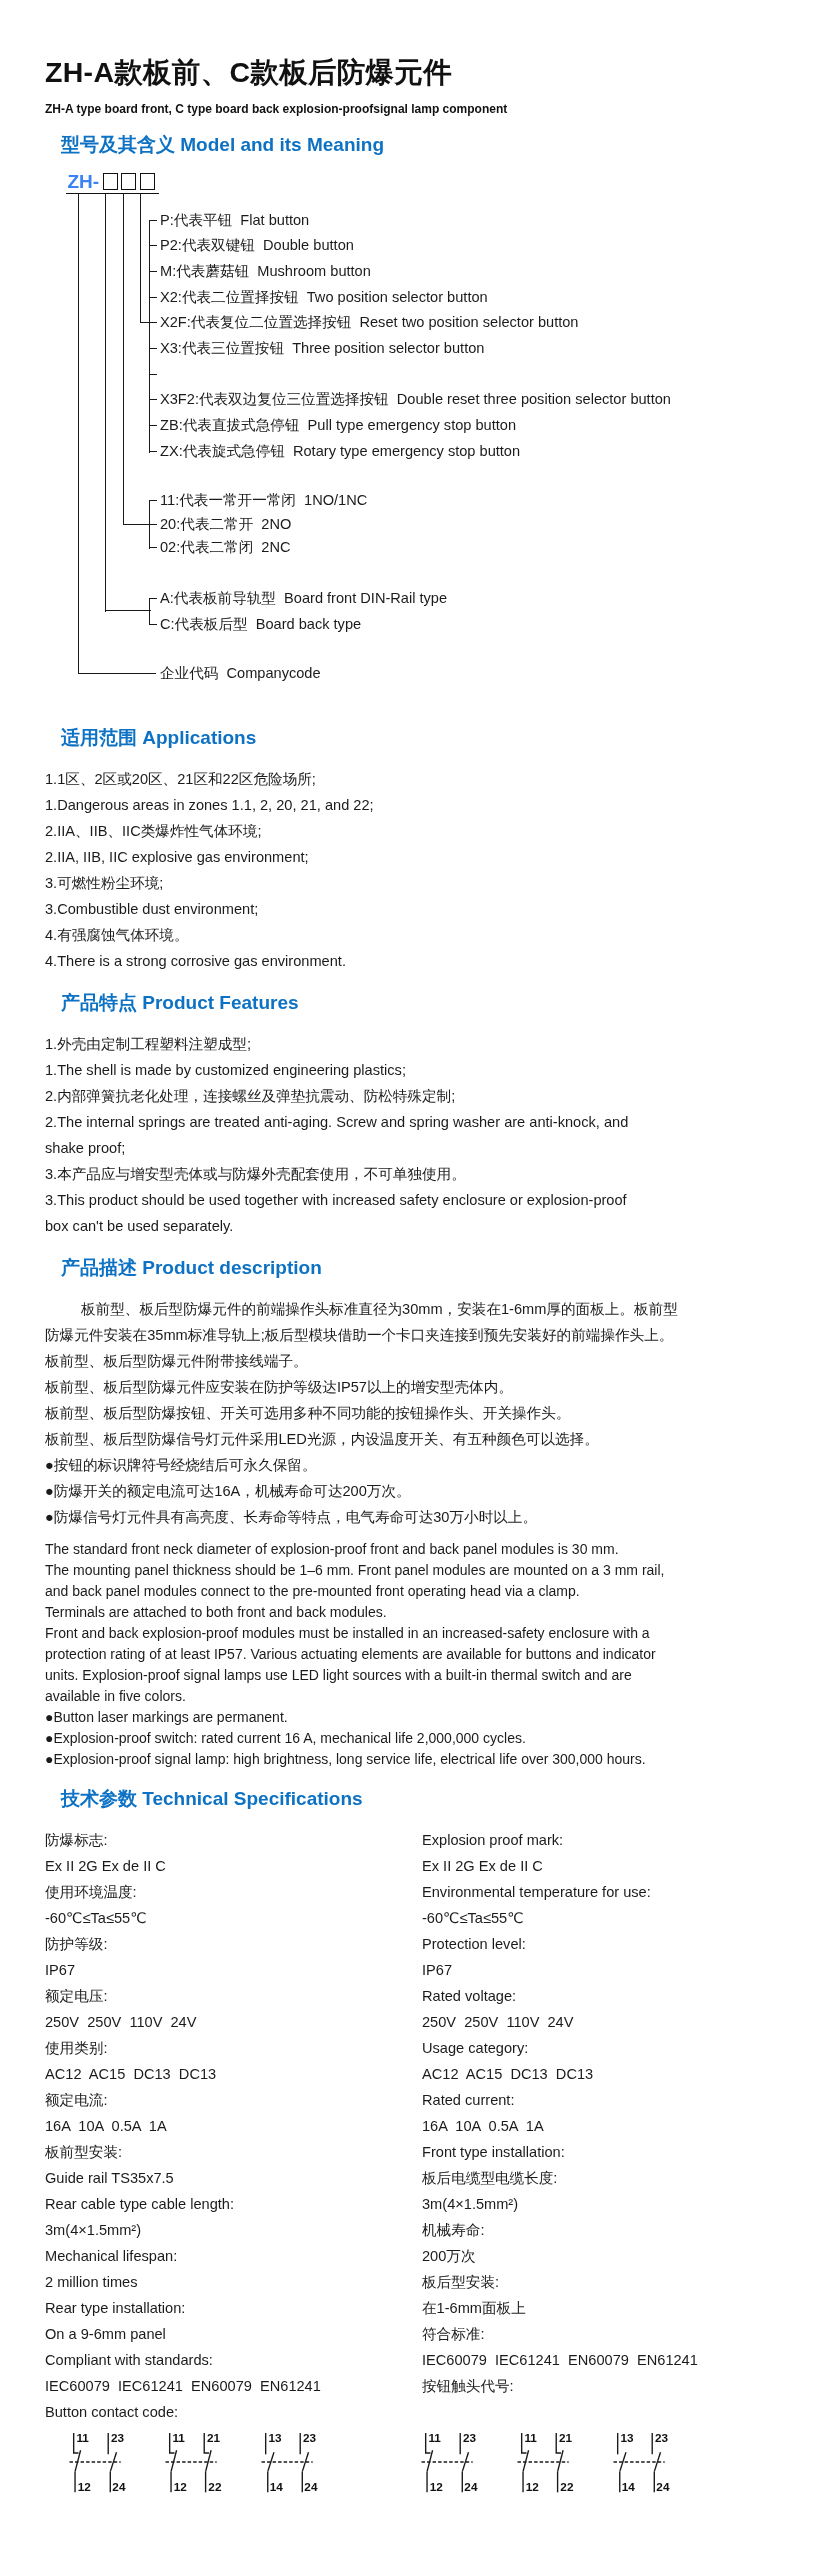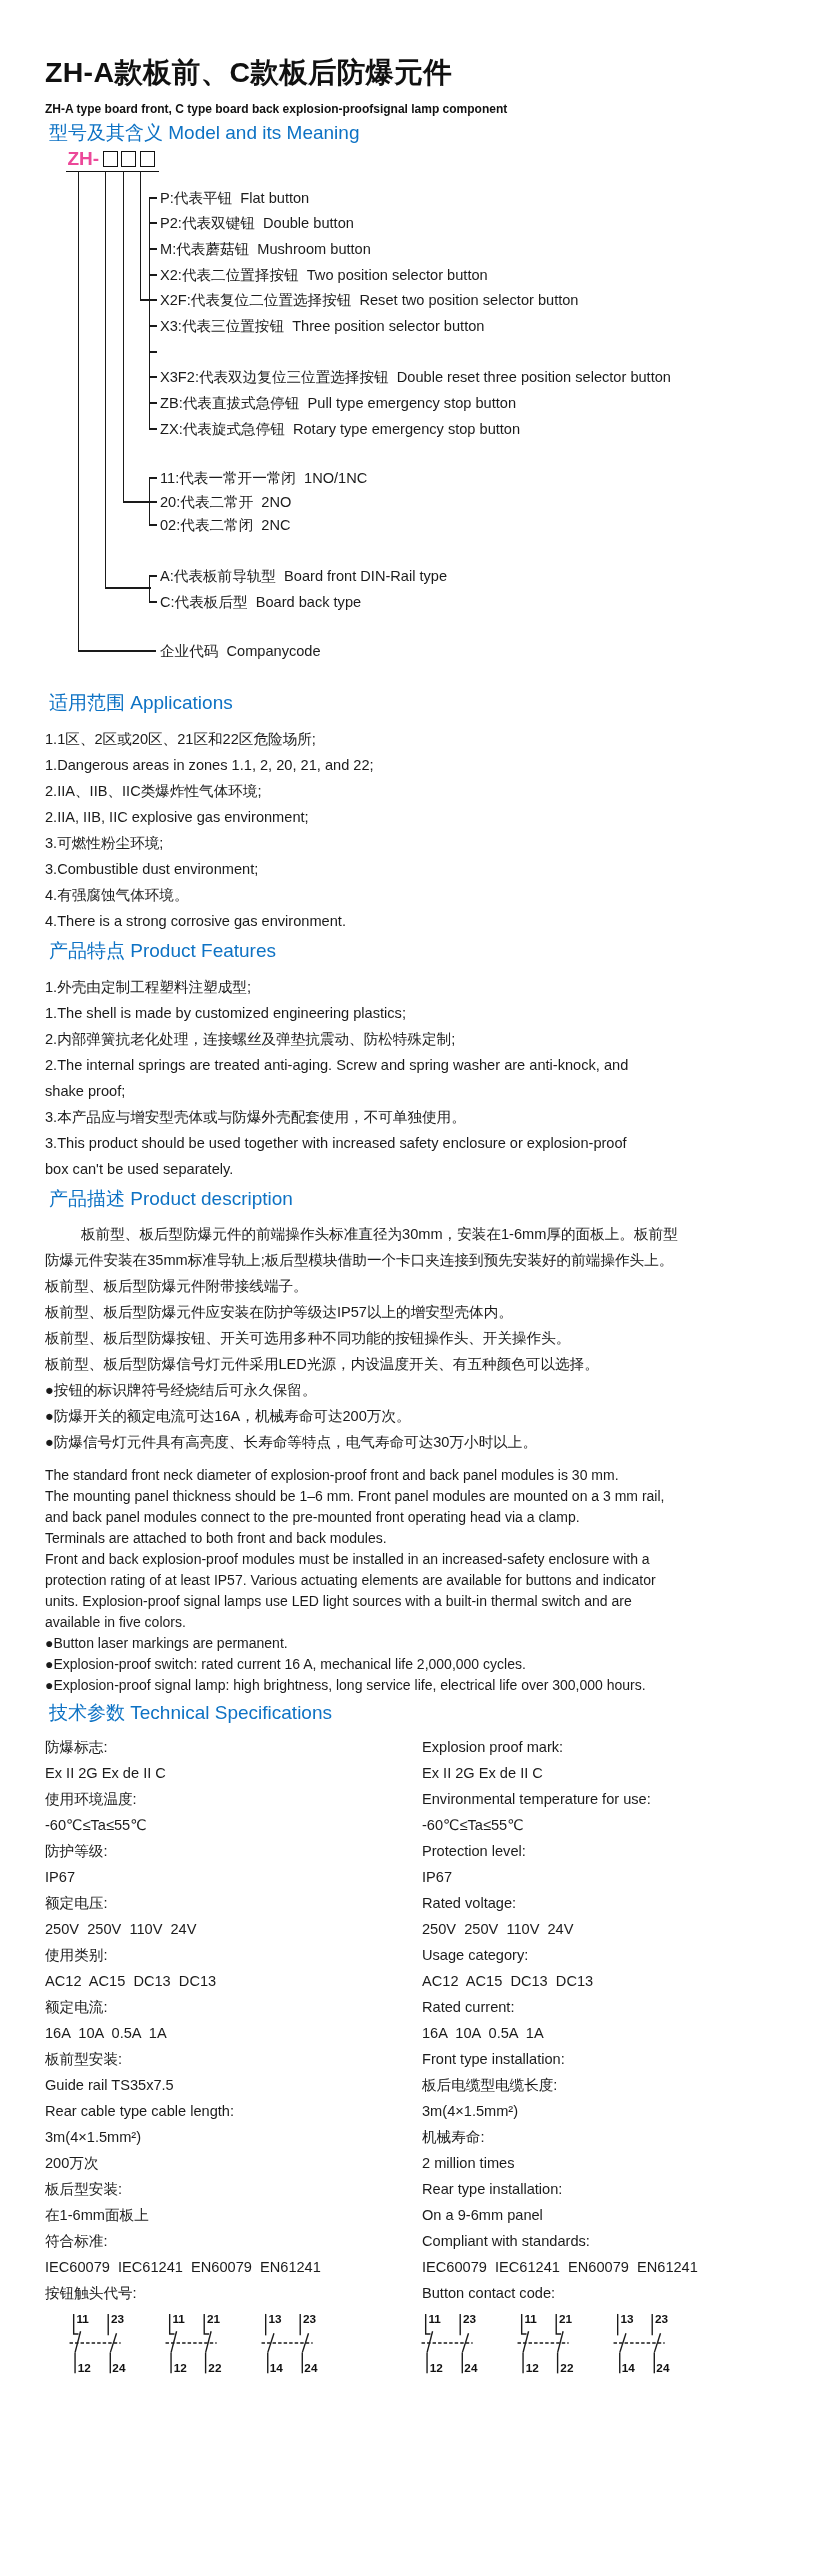--- a/index.html
+++ b/index.html
@@ -1,36 +1,36 @@
 <!DOCTYPE html>
 <html style="font-size:11px"><head>
 <meta charset="utf-8">
 <style>
   html,body{margin:0;padding:0;background:#ffffff;}
   body{width:833px;font-family:"Liberation Sans","DejaVu Sans",sans-serif;color:#1b1b1b;}
   .page{width:833px;min-height:2576px;padding:0 42px 49px 45px;box-sizing:border-box;}
   .title{padding-top:54px;font-size:28.5px;font-weight:bold;letter-spacing:0.3px;color:#111;}
   .subtitle{margin-top:9.7px;font-size:12px;font-weight:bold;color:#111;}
-  h2.sec{color:#0d72c4;font-size:19px;font-weight:normal;margin:4px;line-height:25px;}
+  h2.sec{color:#0d72c4;font-size:19px;font-weight:bold;margin:16px;line-height:25px;}
   .sec-model{margin-top:64px;}
   .sec-apps{margin-top:12.5px;}
   .sec-feat{margin-top:19.4px;}
   .sec-desc{margin-top:21px;}
   .sec-spec{margin-top:21px;}
   .bodyline{font-size:14.6px;line-height:26px;white-space:pre-wrap;}
   .apps{margin-top:11px;}
   .feat{margin-top:11px;}
   .desc{margin-top:9.7px;}
   .desc-cn .bodyline{line-height:26px;}
   .desc-en{margin-top:9.7px;}
   .desc-en .bodyline{line-height:21px;font-size:14px;}
   .indent{padding-left:36px;}
   
   .tree{position:relative;height:536px;margin-top:5.6px;font-size:14.6px;}
-  .zh-label{position:absolute;left:21px;top:0;font-size:19px;font-weight:bold;color:#ec4899;
+  .zh-label{position:absolute;left:21px;top:0;font-size:19px;font-weight:bold;color:#3b82f6;
             border-bottom:1.4px solid #111;padding:0 4.2px 2.8px 1.4px;line-height:18px;}
   .zh-box{display:inline-block;width:13px;height:14.6px;border:1.4px solid #111;margin-left:3.5px;vertical-align:-2.1px;}
   .vline,.hline,.brk{position:absolute;background:#1a1a1a;}
   .vline{width:1.4px;}
   .hline{height:1.4px;}
   .titem{position:absolute;left:115px;height:26px;display:flex;align-items:center;white-space:pre-wrap;}
   
   .spec-grid{display:grid;grid-template-columns:377px 1fr;margin-top:9.7px;}
   .spec-cell{font-size:14.6px;line-height:26px;white-space:pre-wrap;}
   
@@ -177,20 +177,21 @@
     <div class="spec-cell">16A  10A  0.5A  1A</div>
       <div class="spec-cell">16A  10A  0.5A  1A</div>
     <div class="spec-cell">板前型安装:</div>
       <div class="spec-cell">Front type installation:</div>
       <div class="spec-cell">Guide rail TS35x7.5</div>
     <div class="spec-cell">板后电缆型电缆长度:</div>
       <div class="spec-cell">Rear cable type cable length:</div>
     <div class="spec-cell">3m(4×1.5mm²)</div>
       <div class="spec-cell">3m(4×1.5mm²)</div>
     <div class="spec-cell">机械寿命:</div>
+      <div class="spec-cell">Mechanical lifespan:</div>
     <div class="spec-cell">200万次</div>
       <div class="spec-cell">2 million times</div>
     <div class="spec-cell">板后型安装:</div>
       <div class="spec-cell">Rear type installation:</div>
     <div class="spec-cell">在1-6mm面板上</div>
       <div class="spec-cell">On a 9-6mm panel</div>
     <div class="spec-cell">符合标准:</div>
       <div class="spec-cell">Compliant with standards:</div>
     <div class="spec-cell">IEC60079  IEC61241  EN60079  EN61241</div>
       <div class="spec-cell">IEC60079  IEC61241  EN60079  EN61241</div>

